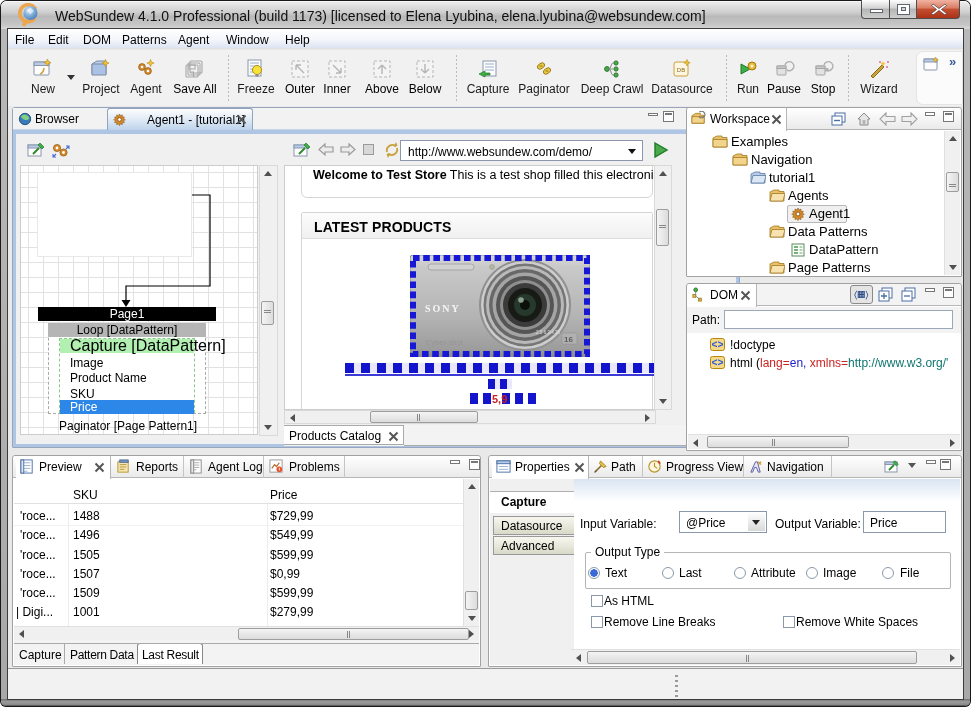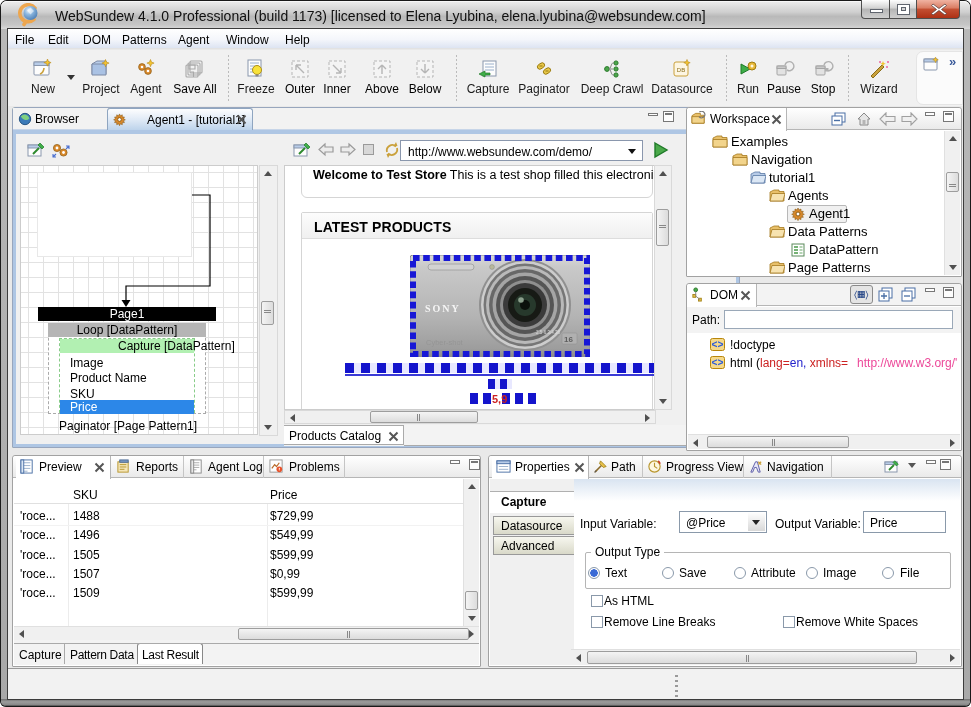--- a/index.html
+++ b/index.html
@@ -302,21 +302,21 @@
 
       <div class="abs" style="left:16px;top:6px;width:155px;height:85px;background:#fff;border:1px solid #e8e8e8;"></div>
       <svg class="abs" style="left:0;top:0" width="238" height="270" viewBox="0 0 238 270">
           <path d="M171 29 L189 29 L189 120 L105 120 L105 136" fill="none" stroke="#000" stroke-width="1.2"></path>
           <path d="M105 141 l-4.5-7 9 0 z" fill="#000"></path>
         </svg>
       <div class="abs" style="left:17px;top:141px;width:178px;height:14px;background:#000;color:#fff;text-align:center;font-size:12px;line-height:14px;">Page1</div>
       <div class="abs" style="left:27px;top:157px;width:158px;height:91px;background:#fff;border:1px dashed #aaa;"></div>
       <div class="abs" style="left:27px;top:157px;width:158px;height:14px;background:#b5b5b5;text-align:center;font-size:12px;line-height:14px;">Loop [DataPattern]</div>
       <div class="abs" style="left:38px;top:172px;width:136px;height:75px;border:1px dashed #8c8;"></div>
-      <div class="abs" style="left:39px;top:173px;width:134px;height:14px;background:#b2f0b2;font-size:12px;line-height:14px;white-space:nowrap;padding-left:48px;"><span style="margin-left:10px;">Capture [DataPattern]</span></div>
+      <div class="abs" style="left:39px;top:173px;width:134px;height:14px;background:#b2f0b2;font-size:16px;line-height:14px;white-space:nowrap;"><span style="margin-left:10px;">Capture [DataPattern]</span></div>
       <div class="abs" style="left:49px;top:190px;font-size:12px;line-height:15.3px;">Image<br>Product Name<br>SKU</div>
       <div class="abs" style="left:39px;top:234px;width:134px;height:14px;background:#2c87e8;color:#fff;font-size:12px;line-height:14px;"><span style="margin-left:10px;">Price</span></div>
       <div class="abs" style="left:38px;top:253px;font-size:12px;">Paginator [Page Pattern1]</div>
     </div>
 
     <div class="abs" style="left:243px;top:31px;width:19px;height:271px;background:#f0f0f0;border:1px solid #d9d9d9;">
       <div class="abs" style="left:4px;top:5px;width:0;height:0;border-left:4px solid transparent;border-right:4px solid transparent;border-bottom:5px solid #505050;"></div>
       <div class="sbthumb" style="left:1px;top:135px;width:13px;height:24px;">
           <div style="margin:8px 2px 0 2px;border-top:1px solid #888;border-bottom:1px solid #888;height:3px;"></div>
         </div>
@@ -527,21 +527,21 @@
     <div class="abs" style="left:37px;top:3px;right:8px;height:19px;background:#fff;border:1px solid #9aa8b8;"></div>
   </div>
   <div class="abs" style="left:1px;top:49px;right:1px;bottom:16px;background:#fff;font-size:12px;overflow:hidden;">
     <div class="abs" style="left:22px;top:5px;"><svg width="15" height="13" viewBox="0 0 15 13" class="abs" style="left:0;top:0px">
           <rect x="0.5" y="0.5" width="14" height="12" rx="2" fill="#f5d98a" stroke="#b8860b"></rect>
           <text x="7.5" y="10" text-anchor="middle" font-size="10" font-weight="bold" fill="#2a5adA" font-family="Liberation Mono">&lt;&gt;</text>
         </svg><span style="margin-left:20px;">!doctype</span></div>
     <div class="abs" style="left:22px;top:23px;white-space:nowrap;"><svg width="15" height="13" viewBox="0 0 15 13" class="abs" style="left:0;top:0px">
           <rect x="0.5" y="0.5" width="14" height="12" rx="2" fill="#f5d98a" stroke="#b8860b"></rect>
           <text x="7.5" y="10" text-anchor="middle" font-size="10" font-weight="bold" fill="#2a5adA" font-family="Liberation Mono">&lt;&gt;</text>
-        </svg><span style="margin-left:20px;">html (<span style="color:#cc2222;">lang=</span><span style="color:#2222cc;">en,</span> <span style="color:#cc2222;">xmlns=</span><span style="color:#ec4899;margin-left:9px;">http://www.w3.org/'</span></span></div>
+        </svg><span style="margin-left:20px;">html (<span style="color:#cc2222;">lang=</span><span style="color:#2222cc;">en,</span> <span style="color:#cc2222;">xmlns=</span><span style="color:#0f766e;">http://www.w3.org/'</span></span></div>
   </div>
   <div class="abs" style="left:1px;bottom:1px;right:1px;height:15px;background:#f0f0f0;border-top:1px solid #e0e0e0;">
     <div class="abs" style="left:5px;top:4px;width:0;height:0;border-top:4px solid transparent;border-bottom:4px solid transparent;border-right:5px solid #505050;"></div>
     <div class="sbthumbh" style="left:19px;top:1px;width:142px;height:12px;">
         <div style="margin:2px 0 0 64px;border-left:1px solid #888;border-right:1px solid #888;width:3px;height:7px;"></div>
       </div>
     <div class="abs" style="right:5px;top:4px;width:0;height:0;border-top:4px solid transparent;border-bottom:4px solid transparent;border-left:5px solid #505050;"></div>
   </div>
 </div>
 <div class="panel" id="preview" style="left:12px; top:455px; width:469px; height:212px;">
@@ -614,20 +614,25 @@
         </div>
       <div style="height:19.3px;position:relative;">
           <span style="position:absolute;left:6px;">'roce...</span>
           <span style="position:absolute;left:59px;">1507</span>
           <span style="position:absolute;left:256px;">$0,99</span>
         </div>
       <div style="height:19.3px;position:relative;">
           <span style="position:absolute;left:6px;">'roce...</span>
           <span style="position:absolute;left:59px;">1509</span>
           <span style="position:absolute;left:256px;">$599,99</span>
+        </div>
+      <div style="height:19.3px;position:relative;">
+          <span style="position:absolute;left:2px;">| Digi...</span>
+          <span style="position:absolute;left:59px;">1001</span>
+          <span style="position:absolute;left:256px;">$279,99</span>
         </div>
     </div>
   </div>
 
   <div class="abs" style="right:1px;top:23px;width:16px;bottom:40px;background:#f0f0f0;border-left:1px solid #e0e0e0;">
     <div class="abs" style="left:4px;top:5px;width:0;height:0;border-left:4px solid transparent;border-right:4px solid transparent;border-bottom:5px solid #505050;"></div>
     <div class="sbthumb" style="left:1px;bottom:16px;width:13px;height:19px;"></div>
     <div class="abs" style="left:4px;bottom:5px;width:0;height:0;border-left:4px solid transparent;border-right:4px solid transparent;border-top:5px solid #505050;"></div>
   </div>
 
@@ -724,21 +729,21 @@
       <div class="abs" style="left:289px;top:32px;width:83px;height:22px;background:#fff;border:1px solid #8a99aa;">
           <span class="abs" style="left:6px;top:4px;">Price</span>
         </div>
 
       <div class="abs" style="left:11px;top:73px;width:366px;height:37px;border:1px solid #b5b5b5;border-radius:2px;"></div>
       <div class="abs" style="left:17px;top:66px;background:#fff;padding:0 4px;">Output Type</div>
       <div class="abs" style="left:14px;top:88px;">
         <span class="abs" style="left:0;top:0;width:12px;height:12px;border-radius:50%;border:1px solid #8a99aa;background:radial-gradient(circle at 50% 50%, #3a6ad5 0 3.5px, #fff 4px);"></span>
           <span class="abs" style="left:17px;top:-1px;">Text</span>
         <span class="abs" style="left:74px;top:0;width:12px;height:12px;border-radius:50%;border:1px solid #8a99aa;background:#fff;"></span>
-          <span class="abs" style="left:91px;top:-1px;">Save</span>
+          <span class="abs" style="left:91px;top:-1px;">Last</span>
         <span class="abs" style="left:146px;top:0;width:12px;height:12px;border-radius:50%;border:1px solid #8a99aa;background:#fff;"></span>
           <span class="abs" style="left:163px;top:-1px;">Attribute</span>
         <span class="abs" style="left:218px;top:0;width:12px;height:12px;border-radius:50%;border:1px solid #8a99aa;background:#fff;"></span>
           <span class="abs" style="left:235px;top:-1px;">Image</span>
         <span class="abs" style="left:294px;top:0;width:12px;height:12px;border-radius:50%;border:1px solid #8a99aa;background:#fff;"></span>
           <span class="abs" style="left:312px;top:-1px;">File</span>
       </div>
       <div class="abs" style="left:17px;top:116px;width:12px;height:12px;border:1px solid #8a99aa;background:#fff;"></div>
         <span class="abs" style="left:30px;top:115px;">As HTML</span>
       <div class="abs" style="left:17px;top:137px;width:12px;height:12px;border:1px solid #8a99aa;background:#fff;"></div>

